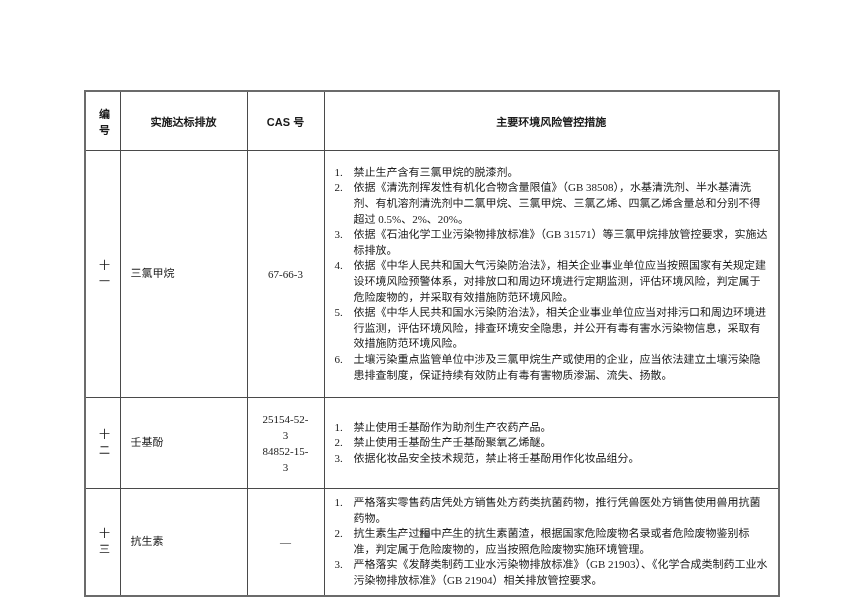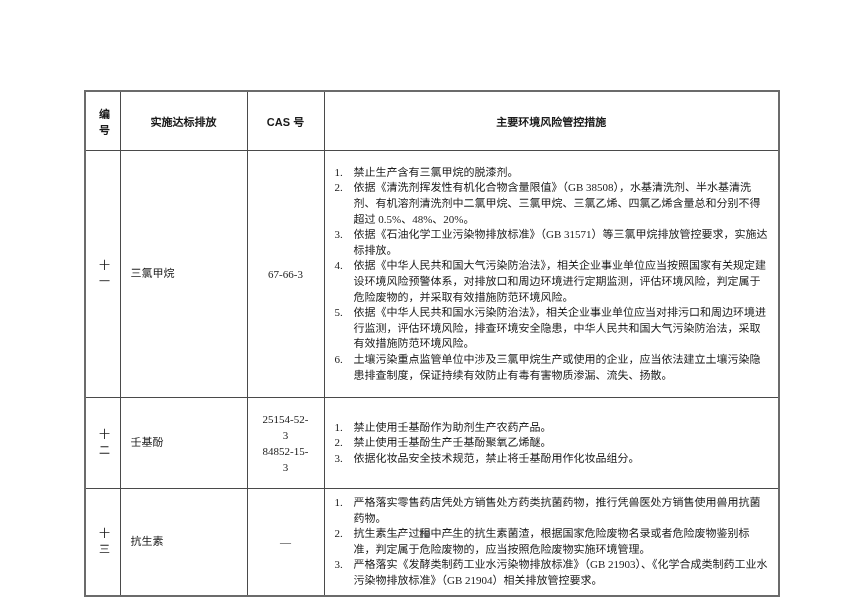--- a/index.html
+++ b/index.html
@@ -123,33 +123,33 @@
         <td class="c-cas">
           <div class="cas-line">67-66-3</div>
         </td>
         <td class="c-measures">
           <div class="measure">
             <span class="m-num">1.</span>
             <span class="m-text">禁止生产含有三氯甲烷的脱漆剂。</span>
           </div>
           <div class="measure">
             <span class="m-num">2.</span>
-            <span class="m-text">依据《清洗剂挥发性有机化合物含量限值》（GB 38508），水基清洗剂、半水基清洗剂、有机溶剂清洗剂中二氯甲烷、三氯甲烷、三氯乙烯、四氯乙烯含量总和分别不得超过 0.5%、48%、20%。</span>
+            <span class="m-text">依据《清洗剂挥发性有机化合物含量限值》（GB 38508），水基清洗剂、半水基清洗剂、有机溶剂清洗剂中二氯甲烷、三氯甲烷、三氯乙烯、四氯乙烯含量总和分别不得超过 0.5%、2%、20%。</span>
           </div>
           <div class="measure">
             <span class="m-num">3.</span>
             <span class="m-text">依据《石油化学工业污染物排放标准》（GB 31571）等三氯甲烷排放管控要求，实施达标排放。</span>
           </div>
           <div class="measure">
             <span class="m-num">4.</span>
             <span class="m-text">依据《中华人民共和国大气污染防治法》，相关企业事业单位应当按照国家有关规定建设环境风险预警体系，对排放口和周边环境进行定期监测，评估环境风险，判定属于危险废物的，并采取有效措施防范环境风险。</span>
           </div>
           <div class="measure">
             <span class="m-num">5.</span>
-            <span class="m-text">依据《中华人民共和国水污染防治法》，相关企业事业单位应当对排污口和周边环境进行监测，评估环境风险，排查环境安全隐患，中华人民共和国大气污染防治法，采取有效措施防范环境风险。</span>
+            <span class="m-text">依据《中华人民共和国水污染防治法》，相关企业事业单位应当对排污口和周边环境进行监测，评估环境风险，排查环境安全隐患，并公开有毒有害水污染物信息，采取有效措施防范环境风险。</span>
           </div>
           <div class="measure">
             <span class="m-num">6.</span>
             <span class="m-text">土壤污染重点监管单位中涉及三氯甲烷生产或使用的企业，应当依法建立土壤污染隐患排查制度，保证持续有效防止有毒有害物质渗漏、流失、扬散。</span>
           </div>
         </td>
       </tr>
 
       <tr class="row-12">
         <td class="c-no">十二</td>

